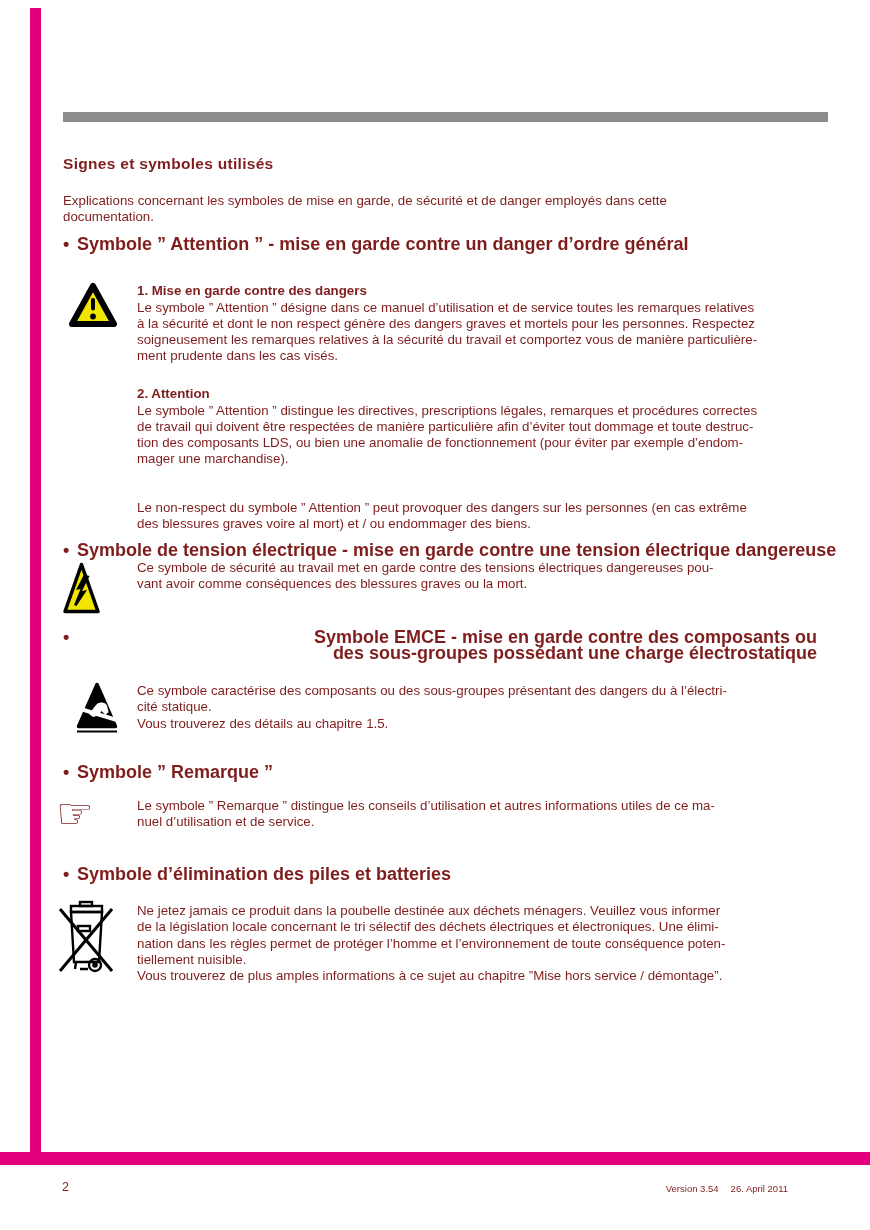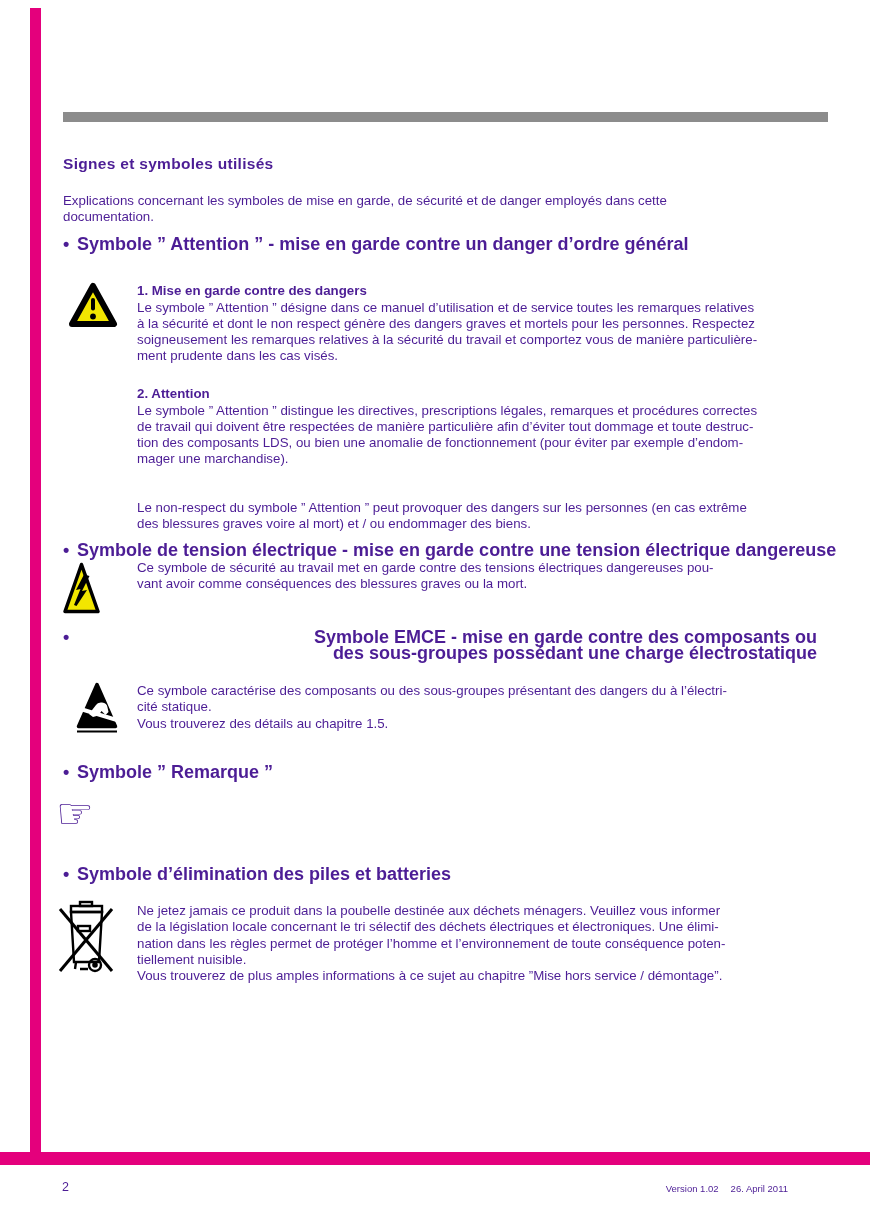--- a/index.html
+++ b/index.html
@@ -1,21 +1,21 @@
 <!DOCTYPE html>
 <html><head>
 <meta charset="utf-8">
 <style>
   html,body{margin:0;padding:0;background:#ffffff;}
   .page{
     position:relative;
     width:870px;height:1230px;
     background:#ffffff;
     font-family:"Liberation Sans", sans-serif;
-    color:#4c1d95;
+    color:#7f1d1d;
     overflow:hidden;
   }
   .edge-bar{
     position:absolute;left:30px;top:8px;width:11px;height:1157px;
     background:#E4007C;
   }
   .gray-rule{
     position:absolute;left:63px;top:112px;width:765px;height:10px;
     background:#8C8C8C;
   }
@@ -120,20 +120,22 @@
       <rect x="-8" y="62" width="100" height="8" fill="#fff" transform="rotate(17 42 66)"></rect>
     </svg>
   </div>
   <div class="abs body-text text-col" style="top:683px;">Ce symbole caractérise des composants ou des sous-groupes présentant des dangers du à l’électri-
 cité statique.
 Vous trouverez des détails au chapitre 1.5.</div>
 
   <div class="bullet-heading" style="top:764px;width:740px;">Symbole ” Remarque ”</div>
 
   <div class="icon-box hand-glyph" style="left:56px;top:793px;">☞</div>
+  <div class="abs body-text text-col" style="top:798px;">Le symbole ” Remarque ” distingue les conseils d’utilisation et autres informations utiles de ce ma-
+nuel d’utilisation et de service.</div>
 
   <div class="bullet-heading" style="top:866px;width:740px;">Symbole d’élimination des piles et batteries</div>
 
   <div class="icon-box" style="left:58px;top:899px;">
     <svg width="56" height="77" viewBox="0 0 56 77" fill="none" stroke="#000" stroke-width="2.4">
       <rect x="22" y="3" width="12" height="4"></rect>
       <rect x="13" y="7" width="31" height="6"></rect>
       <path d="M13 13 L44 13 L41 63 L16 63 Z"></path>
       <rect x="20" y="27" width="12" height="5"></rect>
       <circle cx="37" cy="66" r="6"></circle>
@@ -145,16 +147,16 @@
   </div>
   <div class="abs body-text text-col" style="top:903px;">Ne jetez jamais ce produit dans la poubelle destinée aux déchets ménagers. Veuillez vous informer
 de la législation locale concernant le tri sélectif des déchets électriques et électroniques. Une élimi-
 nation dans les règles permet de protéger l’homme et l’environnement de toute conséquence poten-
 tiellement nuisible.
 Vous trouverez de plus amples informations à ce sujet au chapitre ”Mise hors service / démontage”.</div>
 
   <div class="footer-bar"></div>
   <div class="footer-page">2</div>
   <div class="footer-right">
-    <span>Version 1.02</span><span>26. April 2011</span>
+    <span>Version 3.54</span><span>26. April 2011</span>
   </div>
 
 </div>
 
 </body></html>

